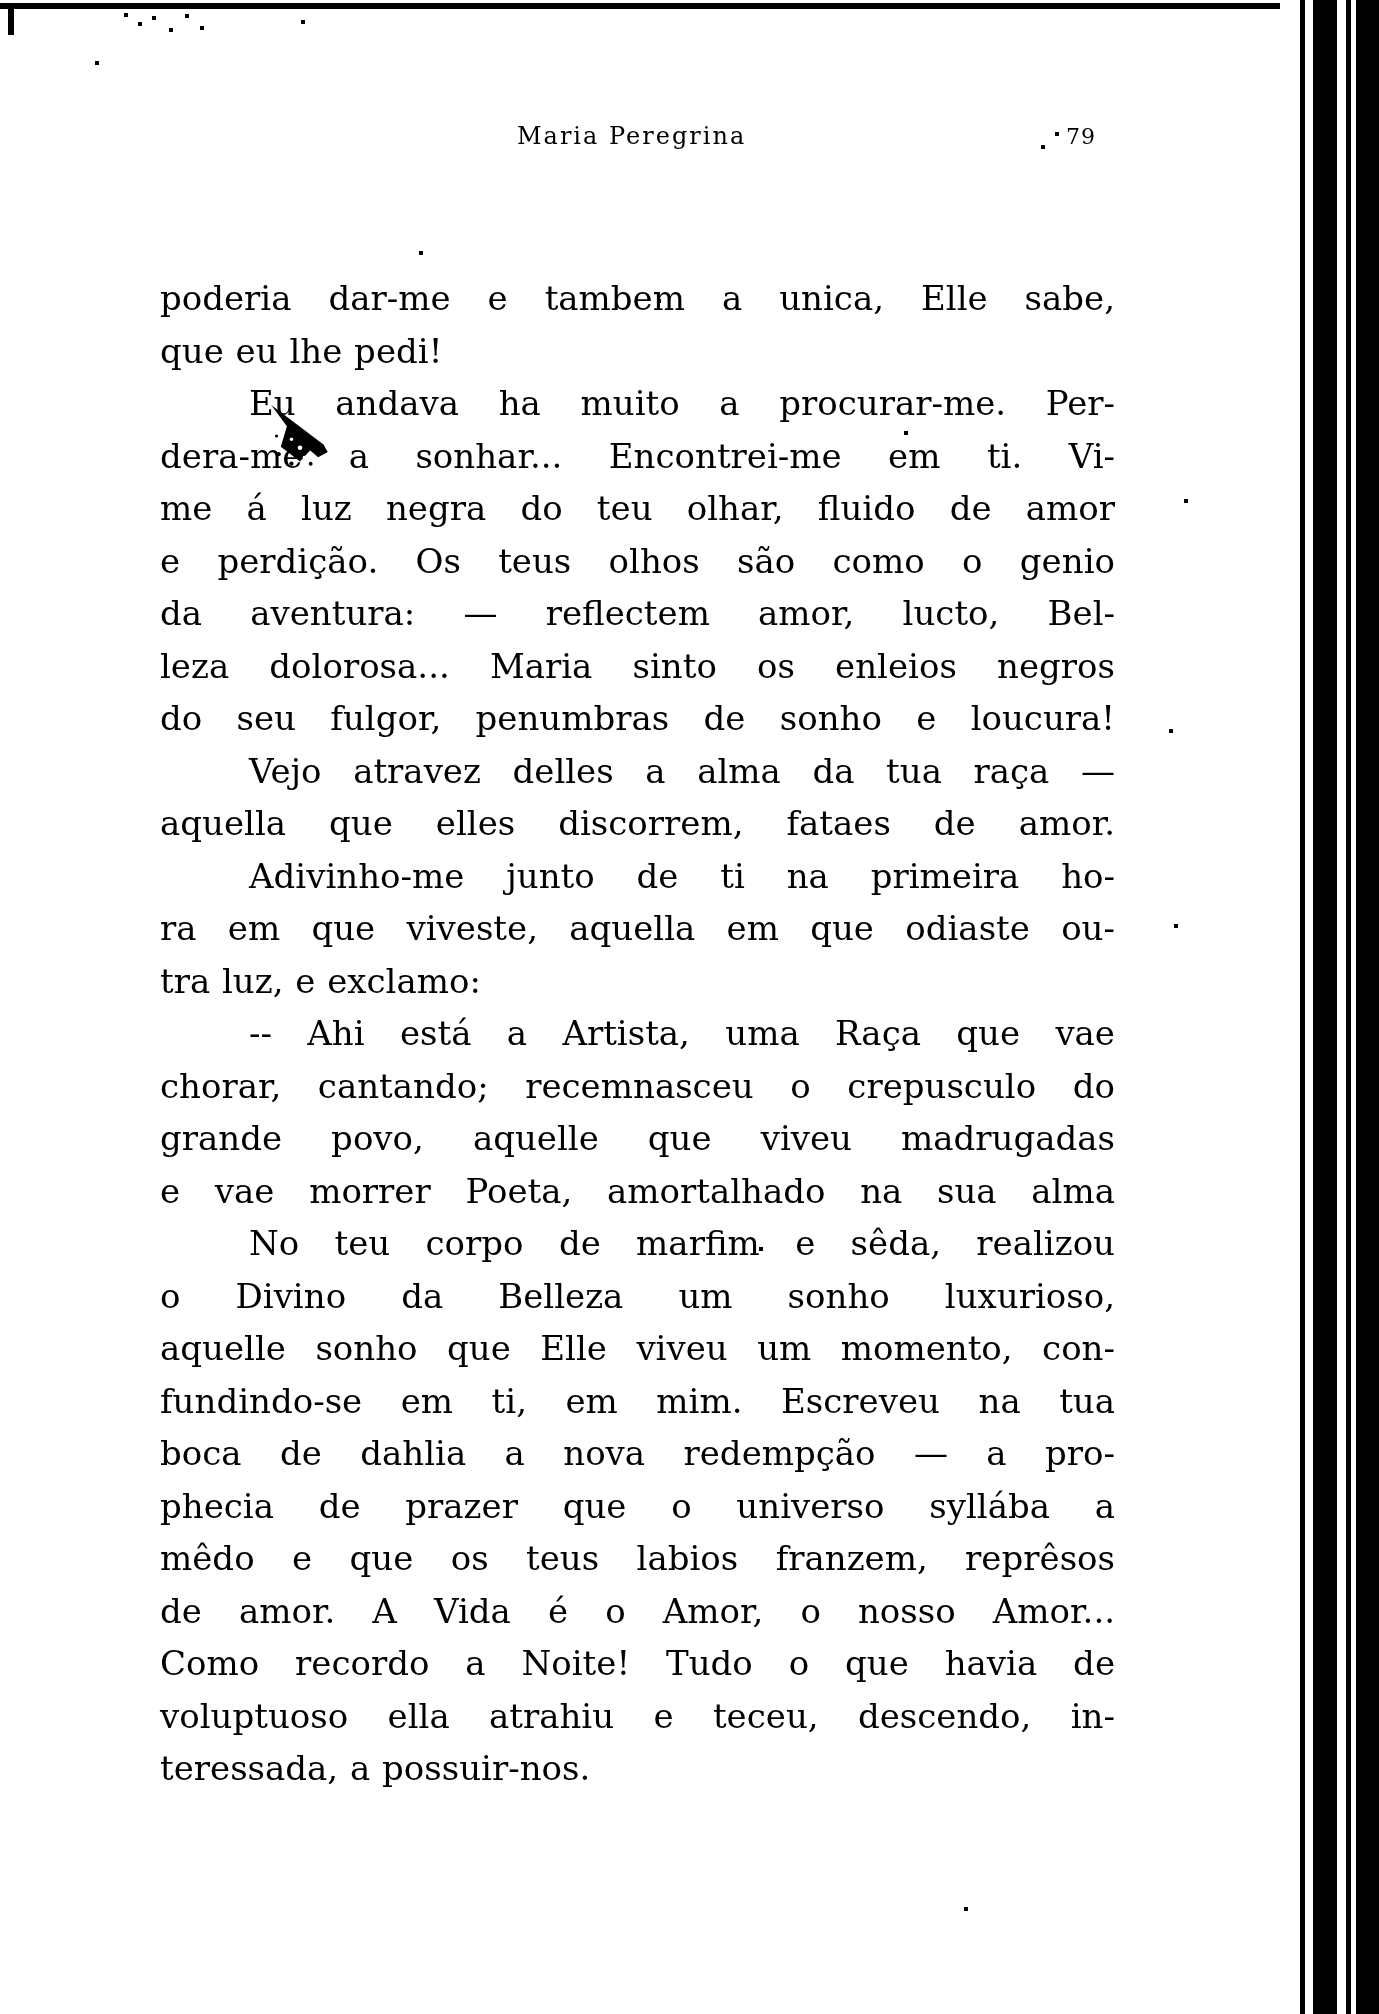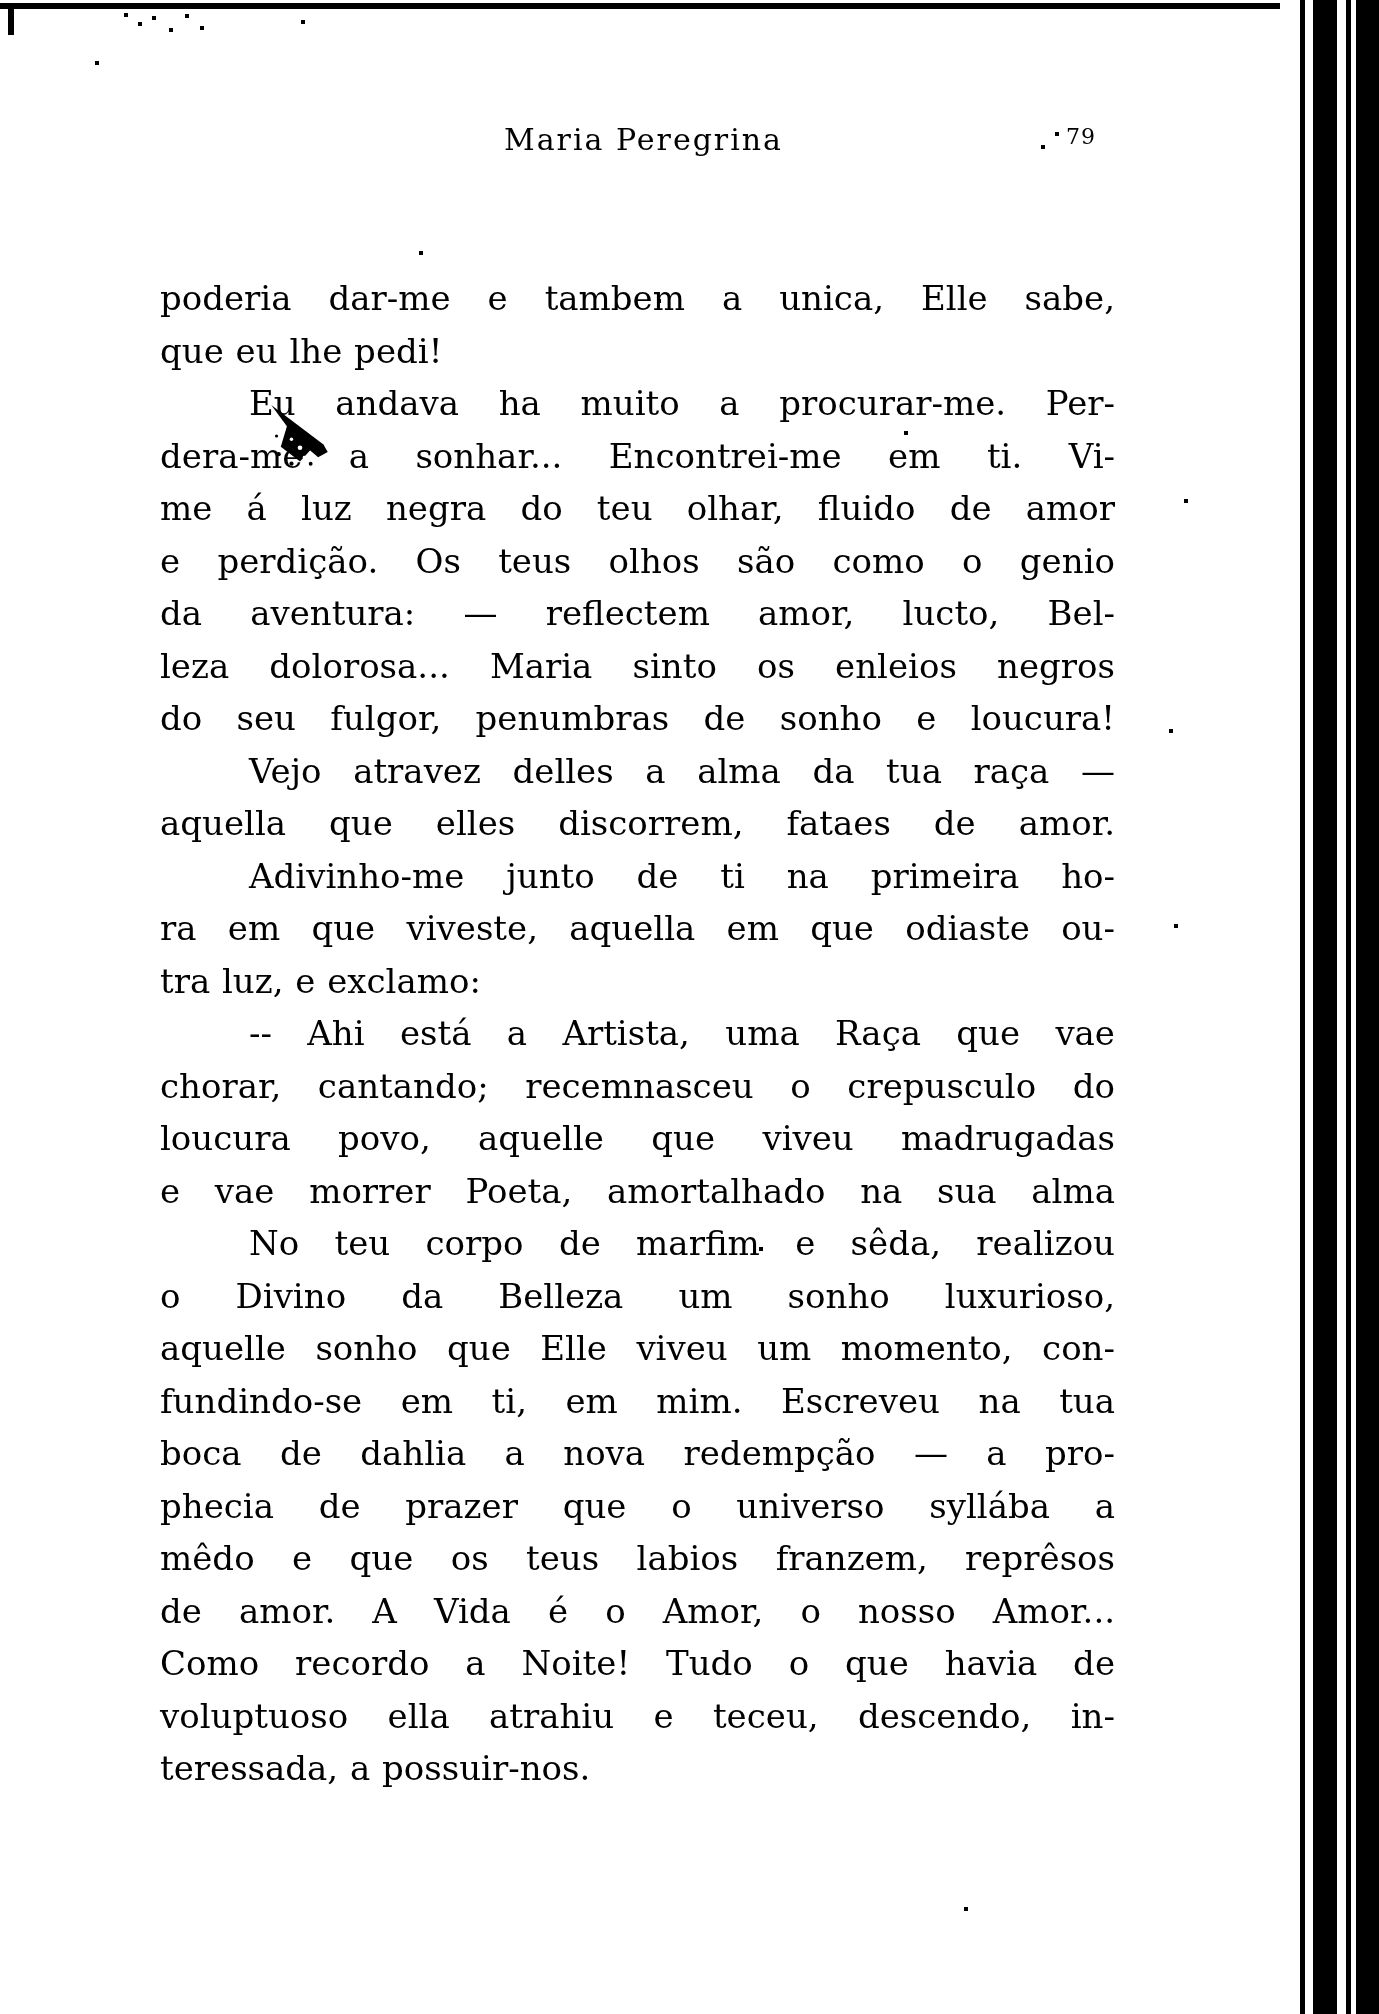--- a/index.html
+++ b/index.html
@@ -27,21 +27,21 @@
       125px 14px 0 1px #000, 139px 23px 0 1px #000, 153px 17px 0 1px #000,
       170px 29px 0 1px #000, 186px 15px 0 1px #000, 201px 27px 0 1px #000,
       96px 62px 0 1px #000, 302px 21px 0 1px #000, 1042px 146px 0 1px #000,
       1056px 133px 0 1px #000, 658px 300px 0 1px #000, 1185px 500px 0 1px #000,
       1170px 730px 0 1px #000, 1175px 925px 0 1px #000, 905px 432px 0 1px #000,
       420px 252px 0 1px #000, 760px 1248px 0 1px #000, 965px 1908px 0 1px #000;
   }
   .ink-blot { position:absolute; left:268px; top:404px; width:64px; height:64px; }
 
   
-  .title { position:absolute; left:504px; top:122px; font-size:30px; letter-spacing:2px; white-space:nowrap; }
+  .title { position:absolute; left:517px; top:122px; font-size:24px; letter-spacing:2px; white-space:nowrap; }
   .page-num { position:absolute; left:1066px; top:124px; font-size:22px; letter-spacing:1px; }
 
   
   .body-text {
     position:absolute; left:160px; top:272px; width:955px;
     font-size:34px; line-height:52.5px;
   }
   .line { text-align:justify; text-align-last:justify; word-spacing:1px; }
   .line.short { text-align:center; text-align-last:left; }
   .line.indent { text-indent:89px; }
@@ -69,21 +69,21 @@
     <div class="line">da aventura: — reflectem amor, lucto, Bel-</div>
     <div class="line">leza dolorosa... Maria sinto os enleios negros</div>
     <div class="line">do seu fulgor, penumbras de sonho e loucura!</div>
     <div class="line indent">Vejo atravez delles a alma da tua raça —</div>
     <div class="line">aquella que elles discorrem, fataes de amor.</div>
     <div class="line indent">Adivinho-me junto de ti na primeira ho-</div>
     <div class="line">ra em que viveste, aquella em que odiaste ou-</div>
     <div class="line short">tra luz, e exclamo:</div>
     <div class="line indent">-- Ahi está a Artista, uma Raça que vae</div>
     <div class="line">chorar, cantando; recemnasceu o crepusculo do</div>
-    <div class="line">loucura povo, aquelle que viveu madrugadas</div>
+    <div class="line">grande povo, aquelle que viveu madrugadas</div>
     <div class="line">e vae morrer Poeta, amortalhado na sua alma</div>
     <div class="line indent">No teu corpo de marfim e sêda, realizou</div>
     <div class="line">o Divino da Belleza um sonho luxurioso,</div>
     <div class="line">aquelle sonho que Elle viveu um momento, con-</div>
     <div class="line">fundindo-se em ti, em mim. Escreveu na tua</div>
     <div class="line">boca de dahlia a nova redempção — a pro-</div>
     <div class="line">phecia de prazer que o universo syllába a</div>
     <div class="line">mêdo e que os teus labios franzem, reprêsos</div>
     <div class="line">de amor. A Vida é o Amor, o nosso Amor...</div>
     <div class="line">Como recordo a Noite! Tudo o que havia de</div>

